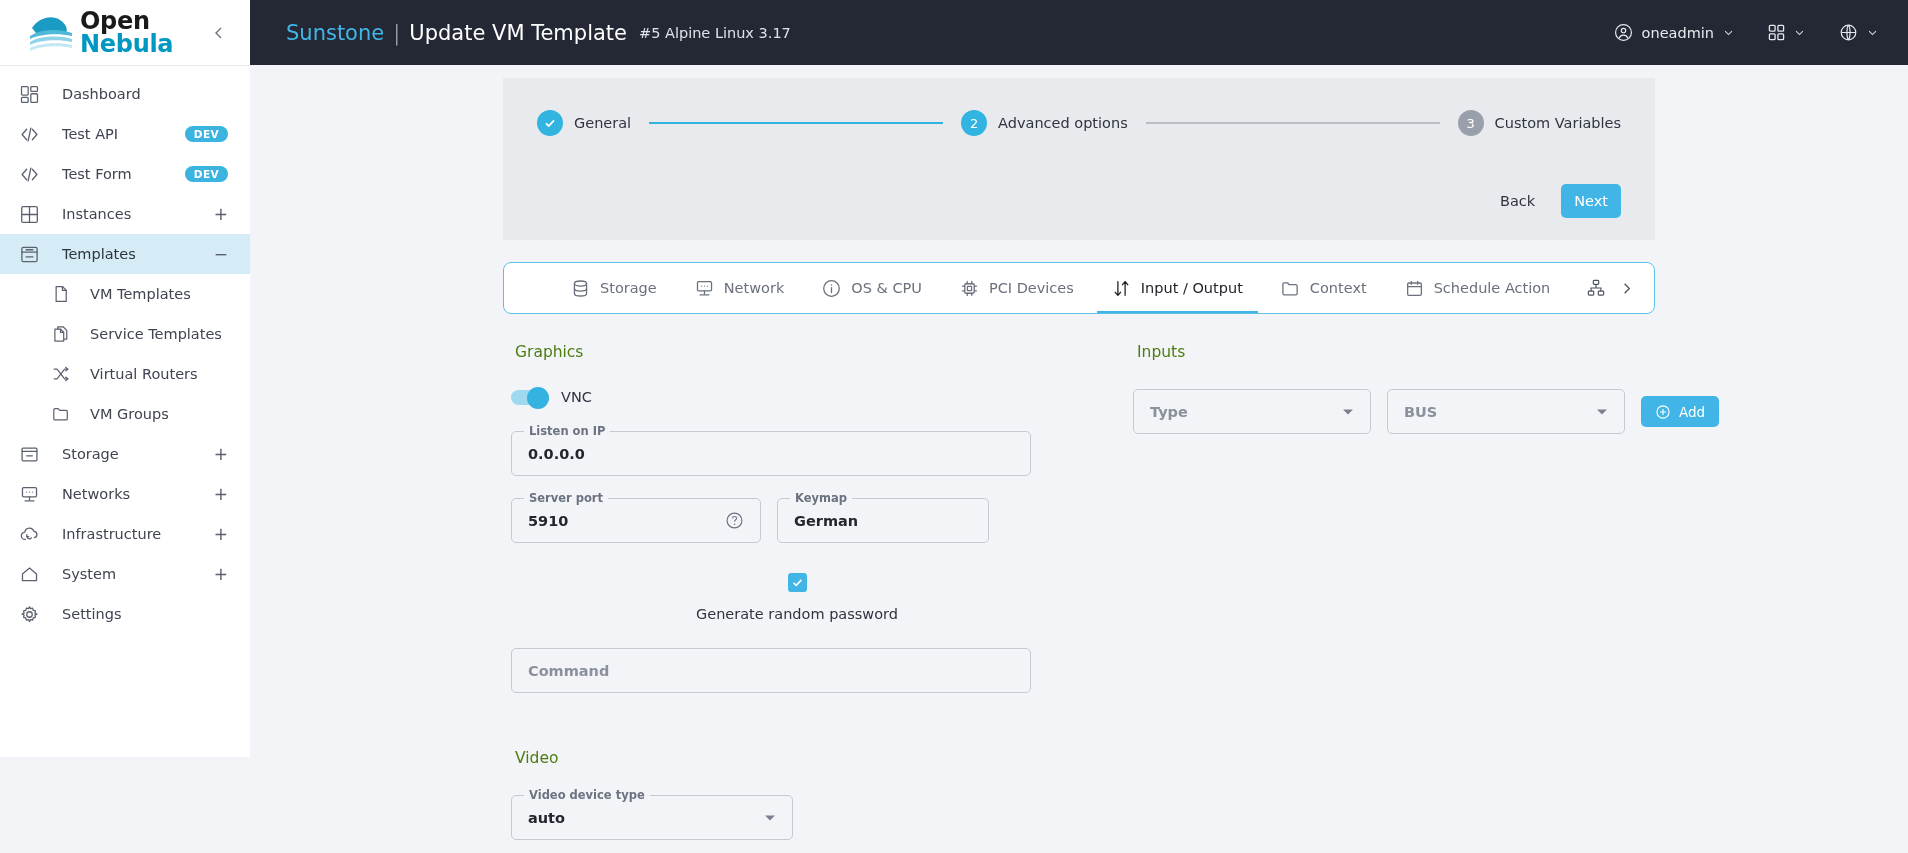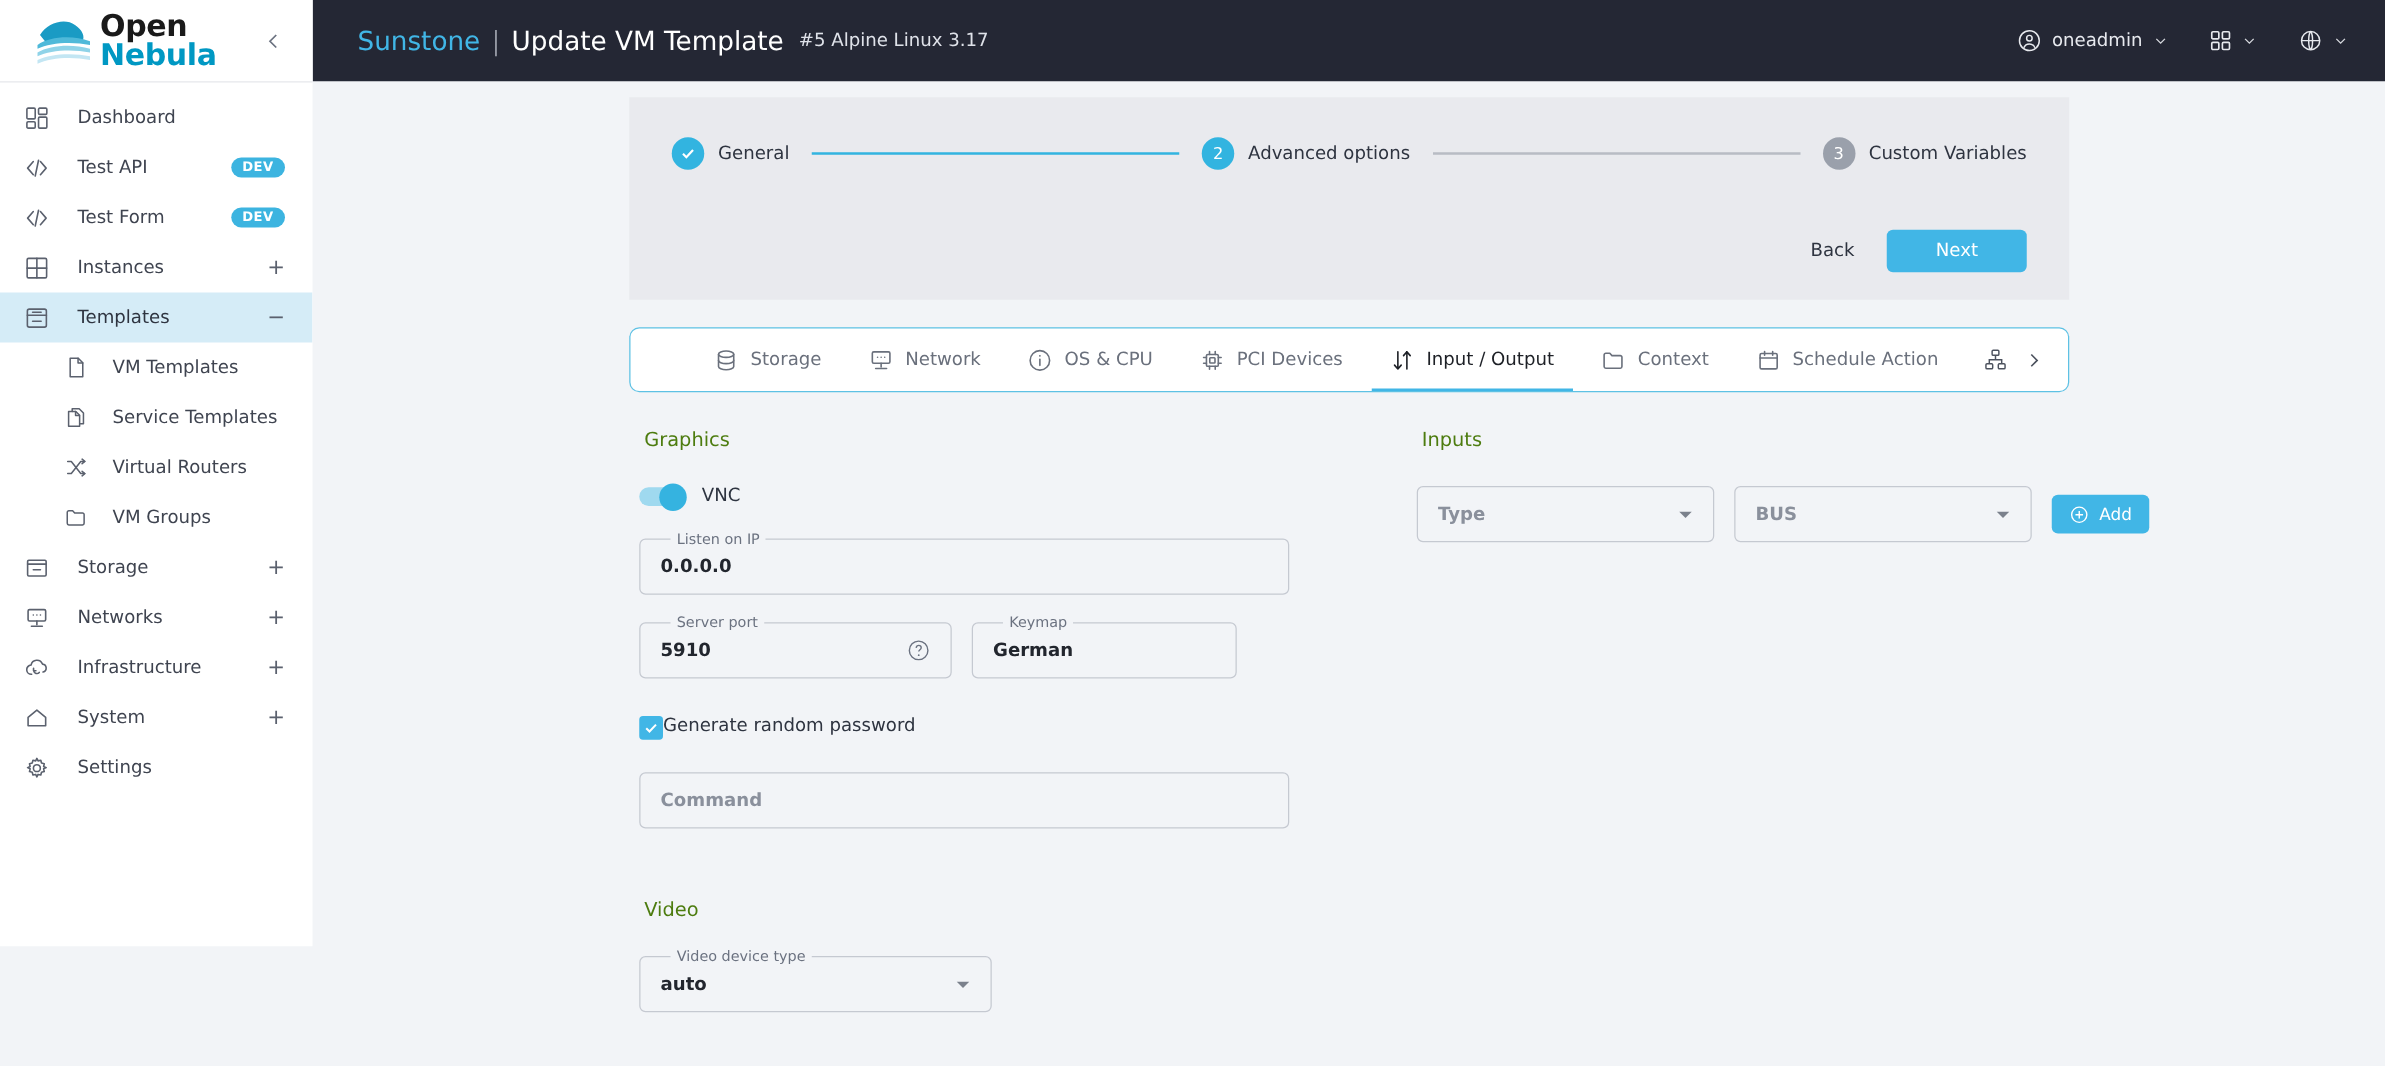--- a/index.html
+++ b/index.html
@@ -105,21 +105,21 @@
   #wizard-actions {
     display: flex; justify-content: flex-end; align-items: center;
     gap: 16px; margin-top: 48px;
   }
   .btn-text {
     font-size: 14.5px; color: #2e3440; background: none; border: none;
     cursor: pointer; padding: 7px 10px; font-family: inherit;
   }
   .btn-primary {
     font-size: 14.5px; color: #fff; background: #41b6e6; border: none;
-    border-radius: 5px; padding: 9px 39px; cursor: pointer; font-family: inherit;
+    border-radius: 5px; padding: 9px 13px; cursor: pointer; font-family: inherit;
   }
 
   
   #tab-card {
     width: 1152px; margin: 22px auto 0;
     background: #fff; border: 1px solid #5ec1e4; border-radius: 8px;
     height: 52px; display: flex; align-items: stretch; overflow: hidden;
   }
   #tabs { display: flex; align-items: stretch; padding-left: 48px; gap: 0; flex: 1; }
   .tab {
@@ -157,32 +157,32 @@
     width: 22px; height: 22px; border-radius: 50%; background: #35b3e0;
   }
   .toggle-lbl { font-size: 14.5px; color: #2e3440; }
 
   .field {
     position: relative; border: 1px solid #c5c9d1; border-radius: 5px;
     height: 45px; background: transparent; display: flex; align-items: center;
     padding: 0 16px; margin-bottom: 22px;
   }
   .field > .flabel {
-    position: absolute; top: -8px; left: 24px; background: #f2f4f7;
-    padding: 0 5px; font-size: 11.5px; color: #6b7280;
+    position: absolute; top: -8px; left: 12px; background: #f2f4f7;
+    padding: 0 5px; font-size: 11.5px; color: #6b7280; font-weight: bold;
   }
   .field .fval { font-size: 14.5px; color: #22262e; font-weight: bold; }
   .field .fval.ph { color: #8a909c; }
   .field .suffix-ico { margin-left: auto; color: #6b7280; display: flex; align-items: center; }
   .field .sel-caret { margin-left: auto; color: #7b818c; font-size: 10px; }
 
   .row2 { display: flex; gap: 16px; }
   .row2 > .field { margin-bottom: 22px; }
 
-  .check-row { display: flex; gap: 0; margin: 8px 0 26px; }
+  .check-row { display: flex; align-items: center; gap: 14px; margin: 8px 0 26px; flex-direction: column; }
   .cbox {
     width: 19px; height: 19px; border-radius: 3px; background: #41b6e6;
     display: flex; align-items: center; justify-content: center; cursor: pointer;
   }
   .check-lbl { font-size: 14.5px; color: #2e3440; }
 
   .inputs-row { display: flex; align-items: center; gap: 16px; }
   .btn-add {
     background: #41b6e6; color: #fff; border: none; border-radius: 5px;
     height: 31px; display: flex; align-items: center; gap: 8px;

